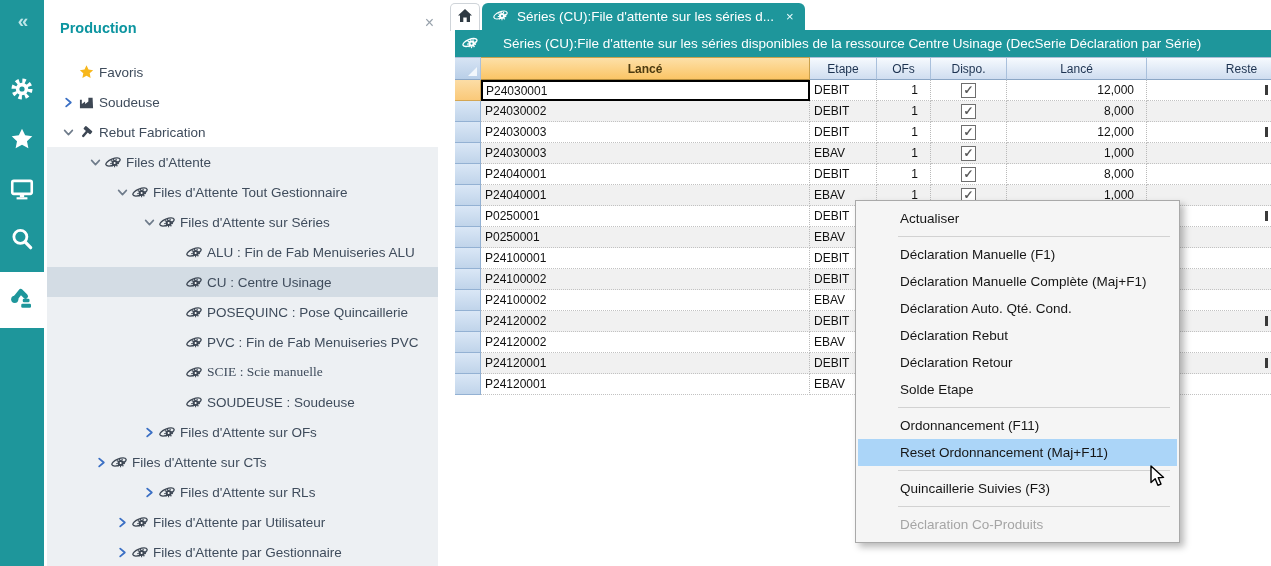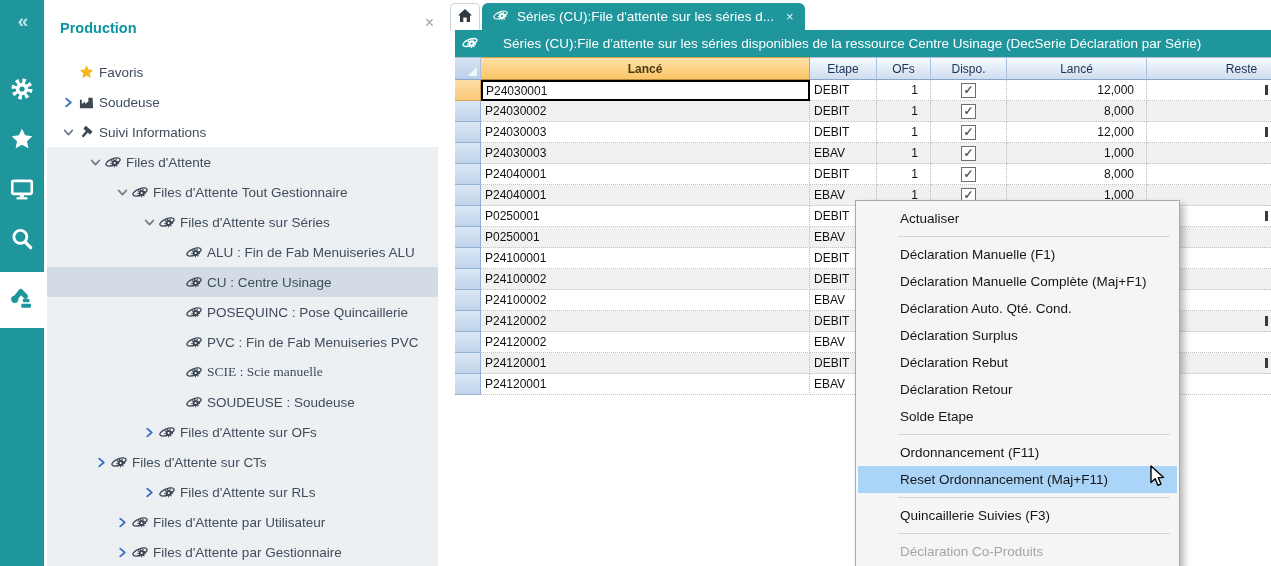--- a/index.html
+++ b/index.html
@@ -167,21 +167,21 @@
           </svg>
         </span>
         <span class="tree-ticon">
           <svg width="17" height="15" viewBox="0 0 18 18">
             <g transform="rotate(40 9 9)">
               <rect x="3" y="3.4" width="11" height="4.6" rx="1.2" fill="#3d4754"></rect>
               <rect x="7.2" y="6" width="3" height="10" rx="1.2" fill="#3d4754"></rect>
             </g>
           </svg>
         </span>
-        <span class="tree-label">Suivi Informations</span>
+        <span class="tree-label">Rebut Fabrication</span>
       </div>
       <div class="tree-row shaded" style="padding-left: 40px;">
         <span class="tree-arrow">
           <svg width="11" height="9" viewBox="0 0 11 9">
             <path d="M1.6 2.4 L5.5 6.6 L9.4 2.4" fill="none" stroke="#6e7b8a" stroke-width="1.6" stroke-linecap="round" stroke-linejoin="round"></path>
           </svg>
         </span>
         <span class="tree-ticon">
           <svg width="17" height="14" viewBox="0 0 17 14">
             <ellipse cx="8" cy="7" rx="7.6" ry="3.1" transform="rotate(-22 8 7)" fill="none" stroke="#3d4754" stroke-width="1.3"></ellipse>
@@ -597,21 +597,20 @@
         </div>
       </div>
   </div>
 
   <div class="ctx-menu" id="ctx-menu">
       <div class="menu-item">Actualiser</div>
       <div class="menu-sep"></div>
       <div class="menu-item">Déclaration Manuelle (F1)</div>
       <div class="menu-item">Déclaration Manuelle Complète (Maj+F1)</div>
       <div class="menu-item">Déclaration Auto. Qté. Cond.</div>
-      <div class="menu-item">Déclaration Surplus</div>
       <div class="menu-item">Déclaration Rebut</div>
       <div class="menu-item">Déclaration Retour</div>
       <div class="menu-item">Solde Etape</div>
       <div class="menu-sep"></div>
       <div class="menu-item">Ordonnancement (F11)</div>
       <div class="menu-item hl">Reset Ordonnancement (Maj+F11)</div>
       <div class="menu-sep"></div>
       <div class="menu-item">Quincaillerie Suivies (F3)</div>
       <div class="menu-sep"></div>
       <div class="menu-item disabled">Déclaration Co-Produits</div>

